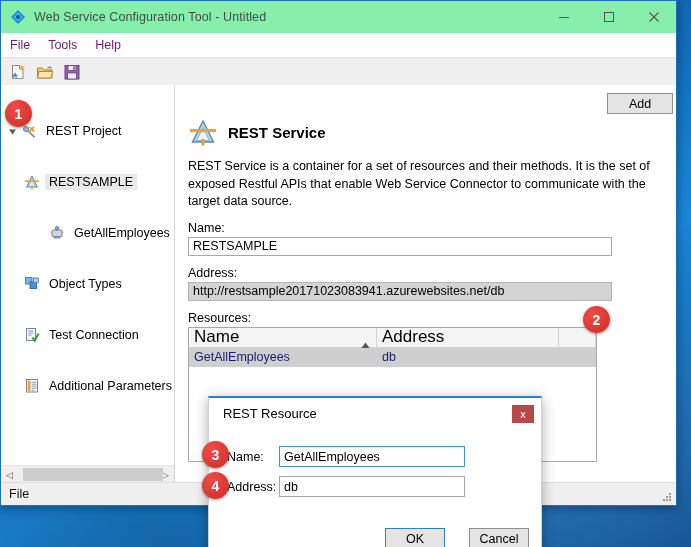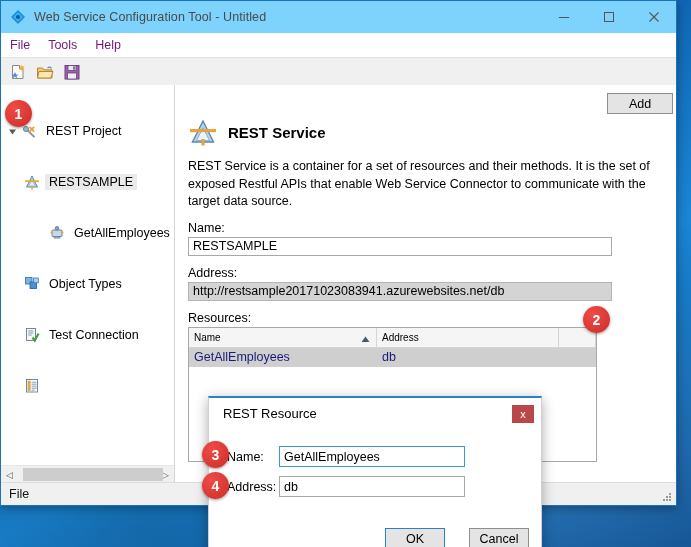--- a/index.html
+++ b/index.html
@@ -15,21 +15,21 @@
       radial-gradient(ellipse 500px 300px at 78% 86%, rgba(255,255,255,.10), rgba(255,255,255,0) 70%),
       radial-gradient(ellipse 420px 260px at 20% 96%, rgba(0,0,0,.16), rgba(0,0,0,0) 70%),
       linear-gradient(155deg,#0a3b72 0%,#0e5ea9 30%,#1a86d6 62%,#0c4f92 100%);
   }
   
   #window{
     position:absolute;left:0;top:0;width:677px;height:506px;
     background:#fff;border:1px solid #1a72bb;box-sizing:border-box;
     box-shadow:0 2px 10px rgba(0,0,0,.35);
   }
-  .titlebar{height:32px;background:#7dd3fc;display:flex;align-items:center;position:relative;}
+  .titlebar{height:32px;background:#86efac;display:flex;align-items:center;position:relative;}
   .app-icon{width:16px;height:16px;margin-left:9px;margin-right:8px;position:relative;flex:none;}
   .app-icon svg{display:block;}
   .title-text{font-size:12.5px;color:#4a4a4a;letter-spacing:.1px;}
   .wbtns{position:absolute;right:0;top:0;height:32px;display:flex;}
   .wbtn{width:45px;height:32px;display:flex;align-items:center;justify-content:center;color:#444;}
   .wbtn svg{display:block;}
   
   .menubar{height:24px;display:flex;align-items:center;padding-left:9px;background:#fff;}
   .menu-item{font-size:12.5px;color:#701a75;padding:3px 9px 3px 0;margin-right:9px;}
   
@@ -59,21 +59,21 @@
   .panel-head{display:flex;align-items:center;padding:32px 0 0 13px;}
   .panel-head .phico{width:30px;height:30px;margin-right:10px;flex:none;}
   .panel-title{font-size:15px;font-weight:bold;color:#000;}
   .desc{margin:11px 14px 0 13px;font-size:12.5px;line-height:17.5px;color:#000;}
   .fieldlbl{margin:10px 0 2px 13px;font-size:12.5px;}
   .txtbox{margin-left:13px;height:19px;border:1px solid #a8a8a8;background:#fff;font-size:12.5px;
           display:flex;align-items:center;padding:0 4px;box-sizing:border-box;width:424px;}
   .txtbox.readonly{background:#d4d4d4;border:1px solid #b4b4b4;}
   
   .grid-wrap{margin:2px 0 0 13px;width:409px;height:135px;border:1px solid #a8a8a8;background:#fff;box-sizing:border-box;position:relative;}
-  .grid-head{display:flex;height:19px;background:#f5f5f5;border-bottom:1px solid #d4d4d4;font-size:10px;}
+  .grid-head{display:flex;height:19px;background:#f5f5f5;border-bottom:1px solid #d4d4d4;font-size:17px;}
   .gh{display:flex;align-items:center;padding-left:5px;border-right:1px solid #d4d4d4;box-sizing:border-box;position:relative;}
   .gh.c1{width:188px;}
   .gh.c2{width:182px;}
   .gh.c3{flex:1;}
   .sortarrow{position:absolute;right:6px;top:6px;}
   .grow{display:flex;height:19px;font-size:12.5px;background:#cfcfcf;color:#1a1a7a;}
   .gc{display:flex;align-items:center;padding-left:5px;box-sizing:border-box;}
   .gc.c1{width:188px;}
   .gc.c2{width:182px;}
   
@@ -247,20 +247,21 @@
         </div>
 
         <div class="tnode ind1">
           <span class="tico">
             <svg width="16" height="16" viewBox="0 0 16 16">
               <rect x="2.5" y="1.5" width="11" height="12.5" fill="#fdfdfd" stroke="#6b7c8d" stroke-width=".9"></rect>
               <rect x="3.6" y="2.6" width="3" height="10.3" fill="#e0a84c"></rect>
               <path d="M7.6 4.2h5M7.6 6.2h5M7.6 8.2h5M7.6 10.2h5M7.6 12.2h3" stroke="#7b93ab" stroke-width=".9"></path>
             </svg>
           </span>
+          <span class="tlabel">Additional Parameters</span>
         </div>
       </div>
 
       <div class="hscroll">
         <span class="hs-arrow">◁</span>
         <span class="hs-track">
           <span class="hs-thumb"></span>
         </span>
         <span class="hs-arrow">▷</span>
       </div>

